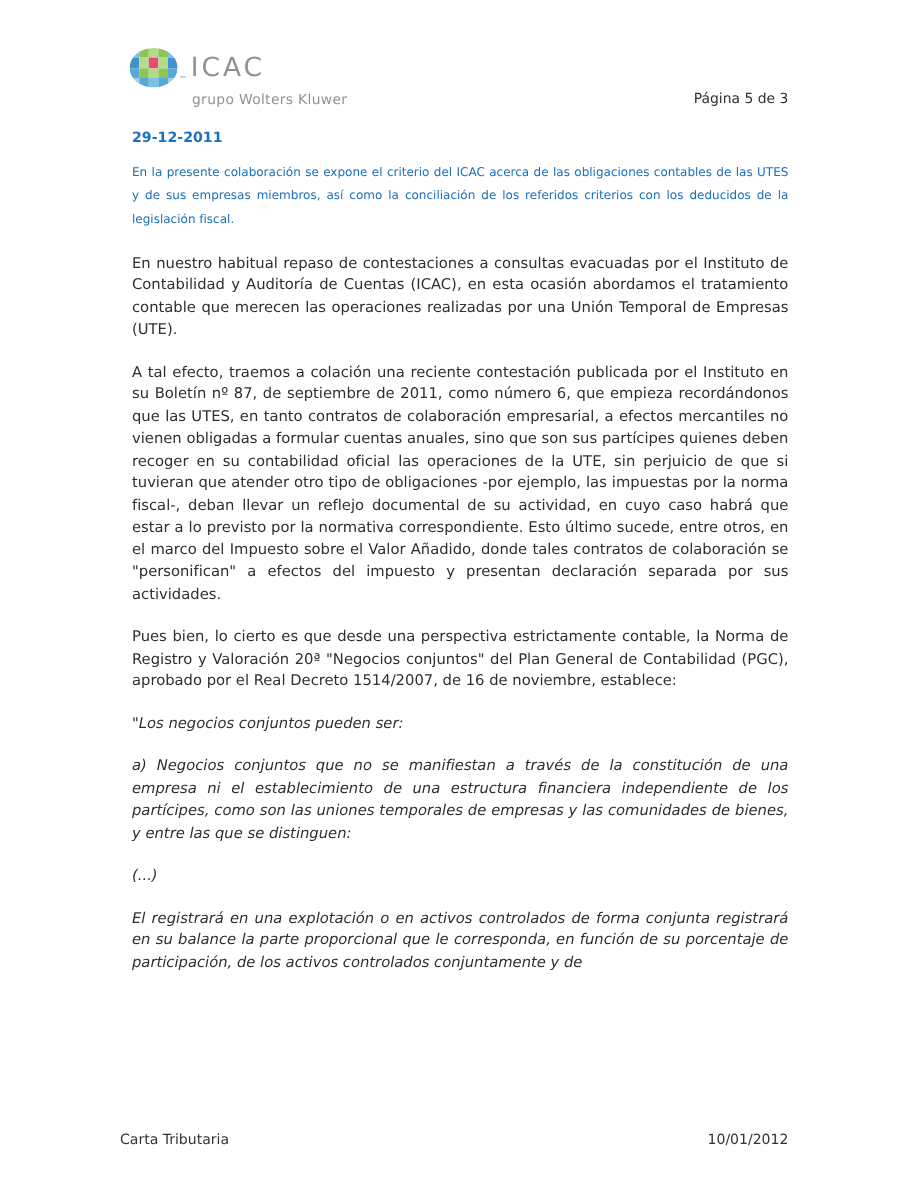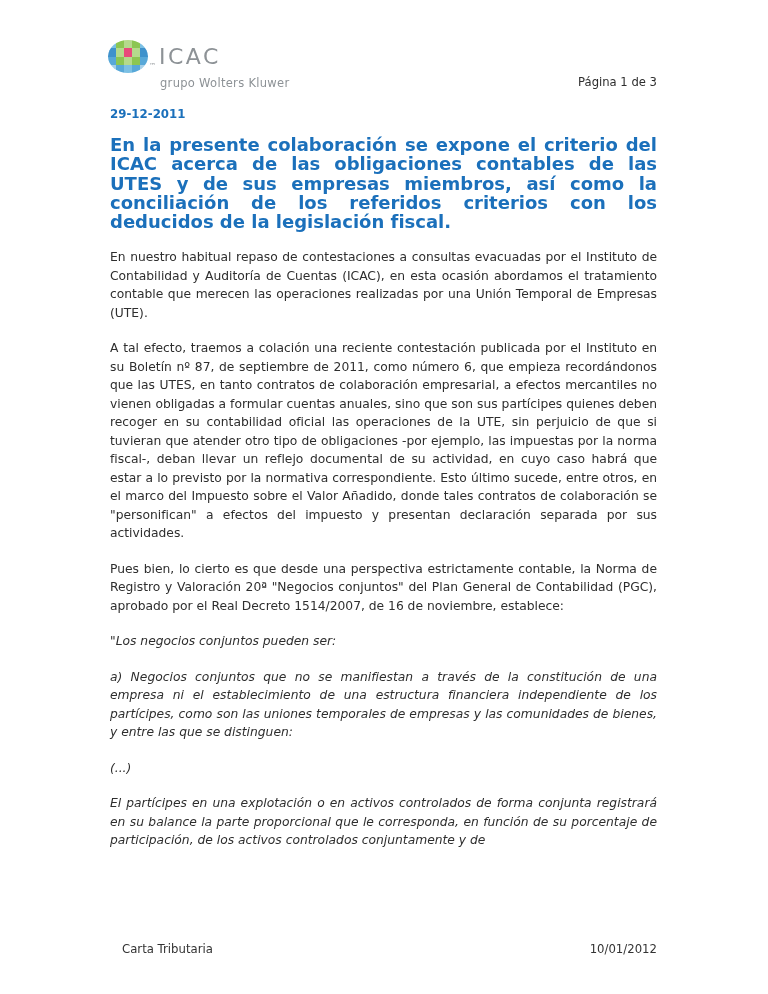--- a/index.html
+++ b/index.html
@@ -58,34 +58,34 @@
     color:var(--accent-blue);
     letter-spacing:0.2px;
   }
   .author,.date{
     margin:17px 0 0;
     font-size:11.8px;font-weight:bold;
     color:var(--accent-blue);
   }
   .lead{
     margin:14px 0 0;
-    font-size:18px;line-height:19.3px;
-    font-weight:bold;color:var(--accent-blue);
+    font-size:10px;line-height:19.3px;
+    font-weight:normal;color:var(--accent-blue);
     text-align:justify;
   }
   .para{
     margin:17px 0 0;
     font-size:12.3px;line-height:18.5px;
     text-align:justify;
   }
   .para span.b{font-weight:normal;}
   .para span.i{font-style:italic;}
   
   .doc-footer{
-    position:absolute;left:122px;right:111px;bottom:38px;
+    position:absolute;left:100px;right:111px;bottom:38px;
     display:flex;justify-content:space-between;
     font-size:11.7px;color:var(--footer-text);
   }
 </style>
 </head>
 <body>
 
 <div class="page">
 
   <header class="doc-header">
@@ -111,34 +111,34 @@
             <div style="background: rgb(88, 168, 216);"></div>
             <div style="background: rgb(124, 192, 228);"></div>
             <div style="background: rgb(88, 168, 216);"></div>
             <div style="background: rgb(165, 207, 232);"></div>
           </span>
         <span class="tm">™</span>
         <span class="brand-name">ICAC</span>
       </div>
       <div class="brand-subtitle">grupo Wolters Kluwer</div>
     </div>
-    <div class="page-indicator">Página 1 de 3</div>
+    <div class="page-indicator">Página 5 de 3</div>
   </header>
 
   <main class="doc-body">
     <p class="date">29-12-2011</p>
     <p class="lead">En la presente colaboración se expone el criterio del ICAC acerca de las obligaciones contables de las UTES y de sus empresas miembros, así como la conciliación de los referidos criterios con los deducidos de la legislación fiscal.</p>
     <div id="paragraphs">
         <p class="para"><span>En nuestro habitual repaso de contestaciones a consultas evacuadas por el Instituto de Contabilidad y Auditoría de Cuentas (ICAC), en esta ocasión abordamos el tratamiento contable que merecen las operaciones realizadas por una Unión Temporal de Empresas (UTE).</span></p>
         <p class="para"><span>A tal efecto, traemos a colación una reciente contestación publicada por el Instituto en su Boletín nº 87, de septiembre de 2011, como número 6, que empieza recordándonos que las UTES, en tanto </span><span class="b">contratos de colaboración empresarial,</span><span> a efectos mercantiles no vienen obligadas a formular cuentas anuales, sino que </span><span class="b">son sus partícipes quienes deben recoger en su contabilidad oficial las operaciones de la UTE,</span><span> sin perjuicio de que si tuvieran que atender otro tipo de obligaciones -por ejemplo, las impuestas por la norma fiscal-, deban llevar un reflejo documental de su actividad, en cuyo caso habrá que estar a lo previsto por la normativa correspondiente. Esto último sucede, entre otros, en el marco del </span><span class="b">Impuesto sobre el Valor Añadido, donde tales contratos de colaboración se "personifican" a efectos del impuesto y presentan declaración separada por sus actividades</span><span>.</span></p>
         <p class="para"><span>Pues bien, lo cierto es que desde una perspectiva estrictamente contable, la Norma de Registro y Valoración 20ª "Negocios conjuntos" del Plan General de Contabilidad (PGC), aprobado por el Real Decreto 1514/2007, de 16 de noviembre, establece:</span></p>
         <p class="para"><span class="i">"Los negocios conjuntos pueden ser:</span></p>
         <p class="para"><span class="i">a) Negocios conjuntos que no se manifiestan a través de la constitución de una empresa ni el establecimiento de una estructura financiera independiente de los partícipes, como son las uniones temporales de empresas y las comunidades de bienes, y entre las que se distinguen:</span></p>
         <p class="para"><span class="i">(...)</span></p>
-        <p class="para"><span class="i">El </span><span class="b i">partícipes</span><span class="i"> en una explotación o en activos controlados de forma conjunta registrará en su balance la parte proporcional que le corresponda, </span><span class="b i">en función de su porcentaje de participación</span><span class="i">, de los activos controlados conjuntamente y de</span></p>
+        <p class="para"><span class="i">El </span><span class="b i">registrará</span><span class="i"> en una explotación o en activos controlados de forma conjunta registrará en su balance la parte proporcional que le corresponda, </span><span class="b i">en función de su porcentaje de participación</span><span class="i">, de los activos controlados conjuntamente y de</span></p>
       </div>
   </main>
 
   <footer class="doc-footer">
     <span>Carta Tributaria</span>
     <span>10/01/2012</span>
   </footer>
 
 </div>
 

